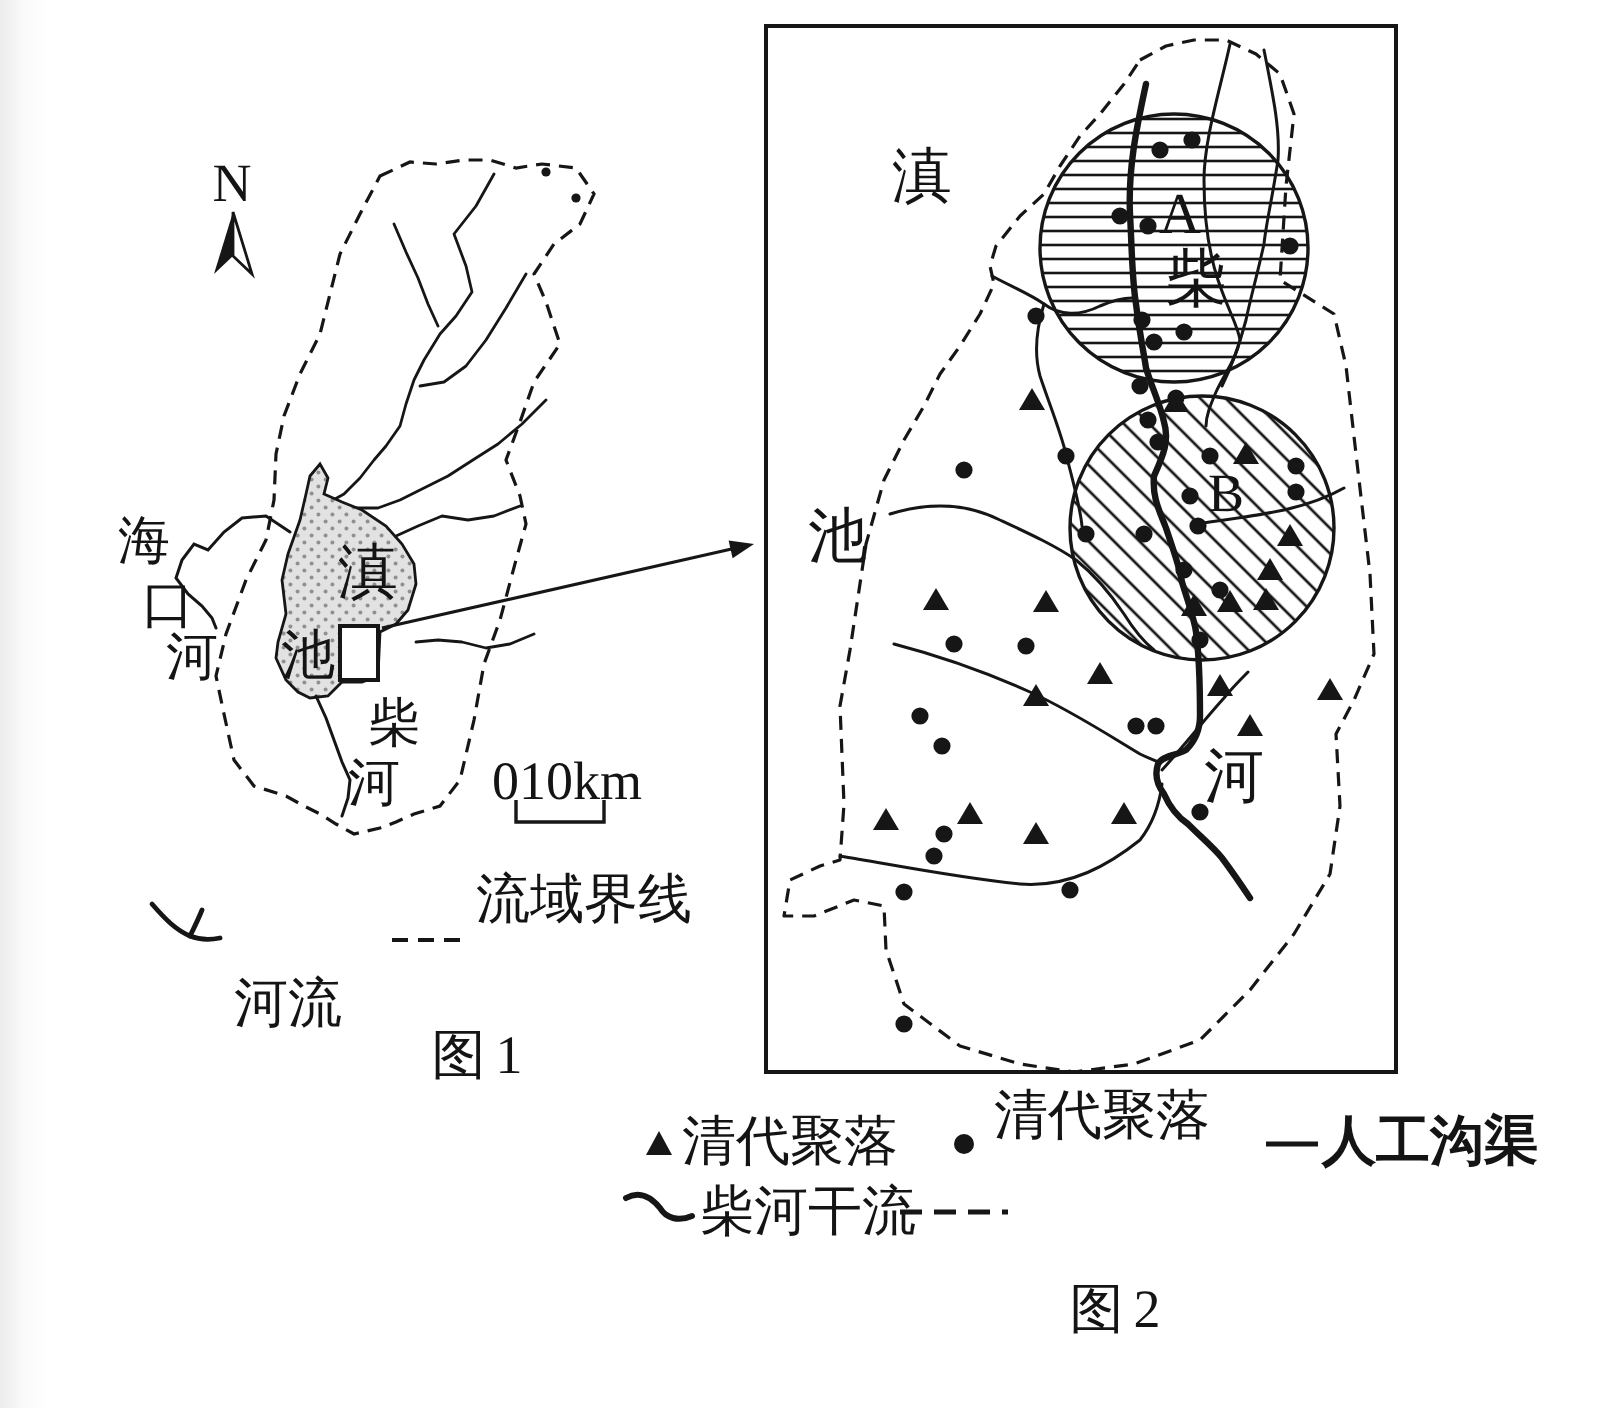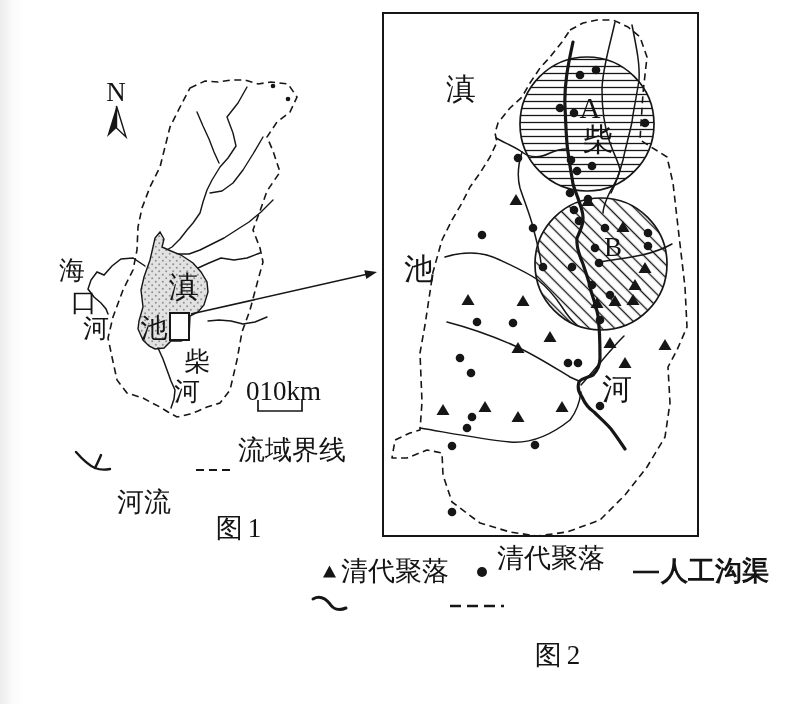--- a/index.html
+++ b/index.html
@@ -194,14 +194,15 @@
   <div class="lbl f30" style="left:461px;top:89px;">滇</div>
   <div class="lbl f30" style="left:419px;top:269px;">池</div>
   <div class="lbl f30" style="left:617px;top:389px;">河</div>
   <div class="lbl f29" style="left:590px;top:108px;">A</div>
   <div class="lbl f31" style="left:598px;top:139px;">柴</div>
   <div class="lbl f27" style="left:613px;top:247px;">B</div>
 
   <div class="lbl left f27" style="left:341px;top:571px;">清代聚落</div>
   <div class="lbl left f27" style="left:497px;top:558px;text-align:center;">清代聚落</div>
   <div class="lbl left f27" style="left:661px;top:571px;font-weight:bold;">人工沟渠</div>
+  <div class="lbl left f27" style="left:350px;top:606px;">柴河干流</div>
   <div class="lbl f27 caption" style="left:560px;top:655px;text-align:right;">图2</div>
 </div>
 
 </body></html>

